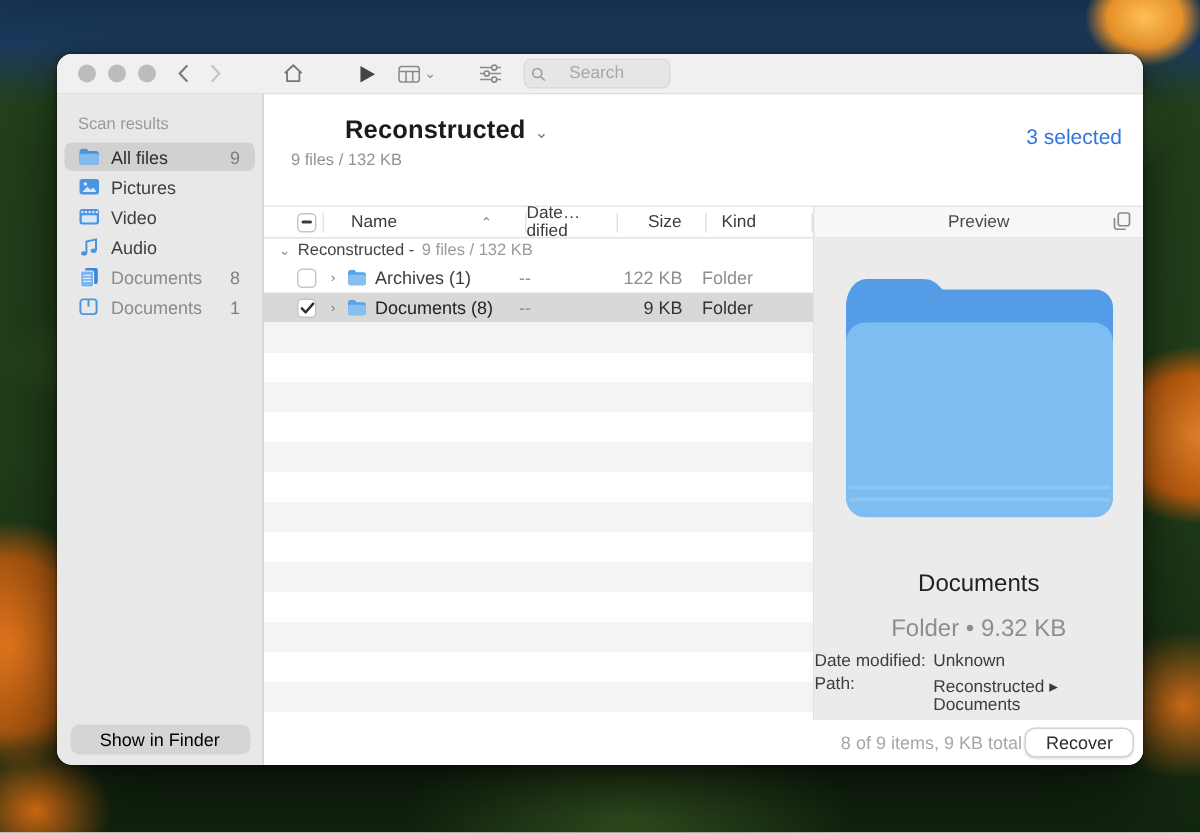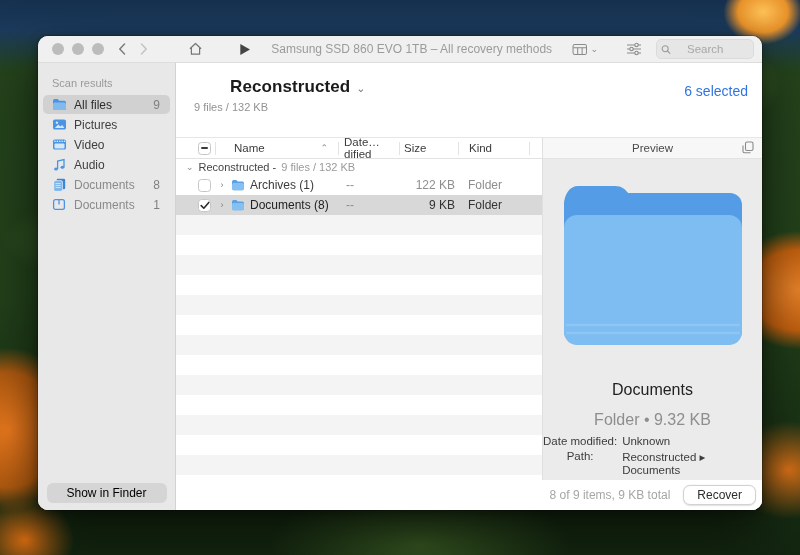--- a/index.html
+++ b/index.html
@@ -69,22 +69,22 @@
   .ch-selected{margin-left:auto;color:#3174e0;font-size:14px;padding-top:6px;padding-right:4px;}
 
   
   .c-body{flex:1;display:flex;min-height:0;}
   .filelist{width:366px;flex:none;display:flex;flex-direction:column;border-top:1px solid #e6e6e6;}
   .thead{height:20px;flex:none;display:flex;align-items:center;border-bottom:1px solid #e2e2e2;
     font-size:11.5px;color:#3c3c3c;}
   .hcell{height:13px;display:flex;align-items:center;}
   .hcell.b{border-left:1px solid #e3e3e3;}
   .h-cb{width:39px;}.h-name{width:123px;padding-left:18px;box-sizing:border-box;}
-  .h-date{width:61px;padding-left:5px;box-sizing:border-box;}
-  .h-size{width:59px;padding-left:4px;box-sizing:border-box;}
+  .h-date{width:61px;padding-left:0;box-sizing:border-box;margin-left:12px;}
+  .h-size{width:59px;padding-left:20px;box-sizing:border-box;}
   .h-kind{width:71px;padding-left:10px;box-sizing:border-box;}
   .h-rest{flex:1;}
   .sort-caret{margin-left:auto;margin-right:10px;color:#8a8a8a;font-size:9px;}
   .cb{width:13px;height:13px;margin-left:22px;border:1px solid #c6c6c6;border-radius:3.5px;
     background:#fff;box-sizing:border-box;display:flex;align-items:center;justify-content:center;}
   .cb .minus{width:7px;height:2px;background:#3a3a3a;border-radius:1px;}
   .tbody{flex:1;display:flex;flex-direction:column;min-height:0;}
   .grouprow{height:16px;flex:none;display:flex;align-items:center;font-size:11px;gap:5px;
     padding-left:10px;color:#444;}
   .grouprow .g-meta{color:#9a9a9a;}
@@ -105,26 +105,26 @@
   .p-head{height:20px;flex:none;background:#f7f7f7;border-bottom:1px solid #e3e3e3;
     display:flex;align-items:center;font-size:11.5px;color:#4a4a4a;position:relative;}
   .p-head .p-title{flex:1;text-align:center;}
   .p-copy{position:absolute;right:8px;top:3px;background:none;border:none;padding:0;display:flex;}
   .p-body{flex:1;background:#ecebeb;display:flex;flex-direction:column;align-items:center;}
   .bigfolder{margin-top:26px;}
   .p-name{margin-top:36px;font-size:16px;font-weight:500;color:#222;}
   .p-meta{margin-top:12px;font-size:16px;color:#8e8e8e;}
   .p-details{margin-top:6px;display:grid;grid-template-columns:auto auto;column-gap:5px;row-gap:3px;
     font-size:11.5px;color:#3c3c3c;}
-  .p-dl{text-align:center;}
+  .p-dl{text-align:left;}
   .p-dv{text-align:left;}
 
   
   .footer{height:30px;flex:none;background:#fff;display:flex;align-items:center;
-    justify-content:flex-end;gap:13px;padding-right:6px;}
+    justify-content:flex-end;gap:2px;padding-right:6px;}
   .status{color:#a6a6a6;font-size:12px;}
   .recover-btn{height:20px;padding:0 13px;background:#fff;border:1px solid #d2d2d2;border-radius:7px;
     font-size:12px;color:#2d2d2d;box-shadow:0 .5px 1.5px rgba(0,0,0,.12);
     font-family:"Liberation Sans",sans-serif;}
 </style>
 </head>
 <body>
 
 <div class="desktop">
   <div class="window">
@@ -148,21 +148,20 @@
       <button class="navbtn" style="margin-left:26px;">
         <svg width="15" height="14" viewBox="0 0 16 15">
             <path d="M2 7.2 8 1.6 14 7.2M3.6 6.4V13h8.8V6.4" fill="none" stroke="#767676" stroke-width="1.3" stroke-linejoin="round"></path>
           </svg>
       </button>
       <button class="navbtn" style="margin-left:22px;">
         <svg width="12" height="13" viewBox="0 0 12 13">
             <path d="M1.3 1 11 6.5 1.3 12z" fill="#454545"></path>
           </svg>
       </button>
-      <div class="title">Samsung SSD 860 EVO 1TB – All recovery methods</div>
       <button class="tb-icon">
         <svg width="16" height="13" viewBox="0 0 17 14">
             <g fill="none" stroke="#8a8a8a" stroke-width="1.1">
               <rect x="1" y="1.5" width="14.5" height="11" rx="2"></rect>
               <line x1="1" y1="5" x2="15.5" y2="5"></line>
               <line x1="6" y1="5" x2="6" y2="12.5"></line>
               <line x1="10.8" y1="5" x2="10.8" y2="12.5"></line>
             </g>
           </svg>
         <span class="chev-down">⌄</span>
@@ -283,21 +282,21 @@
       <div class="content">
 
         <div class="c-header">
           <div>
             <div class="ch-title-row">
               <span class="ch-title">Reconstructed</span>
               <span class="ch-caret">⌄</span>
             </div>
             <div class="ch-sub">9 files / 132 KB</div>
           </div>
-          <div class="ch-selected">6 selected</div>
+          <div class="ch-selected">3 selected</div>
         </div>
 
         <div class="c-body">
 
           <div class="filelist">
             <div class="thead">
               <div class="hcell h-cb">
                 <span class="cb">
                     <span class="minus"></span>
                   </span>

